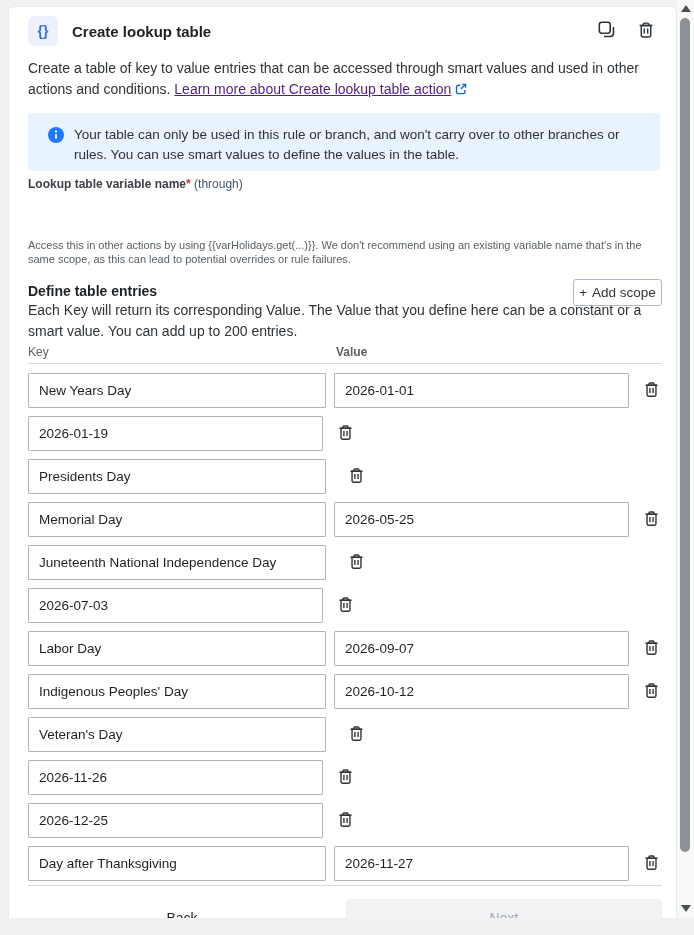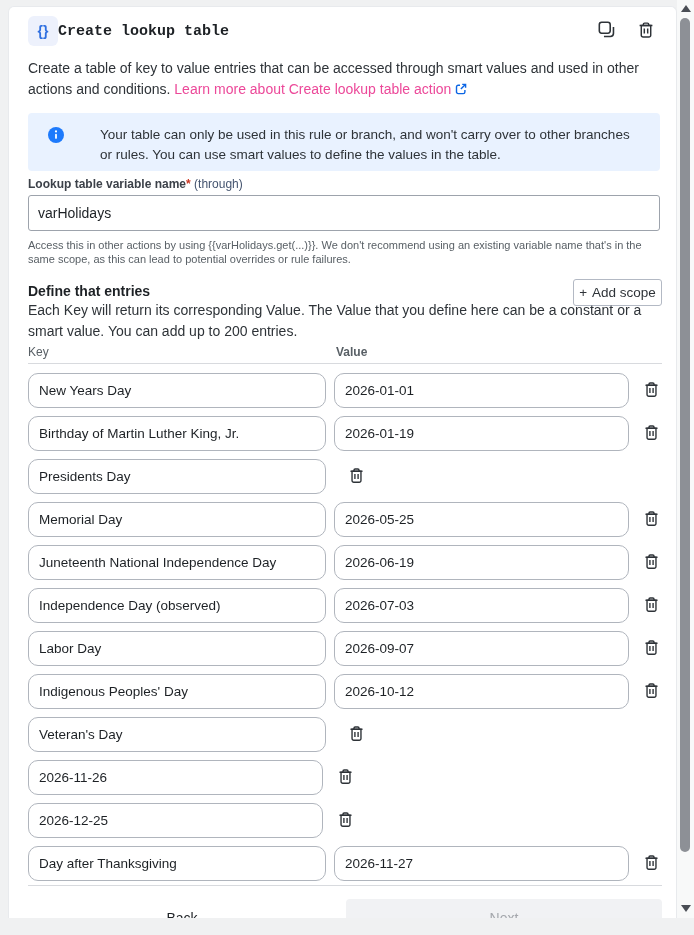--- a/index.html
+++ b/index.html
@@ -11,36 +11,36 @@
   .card { position:absolute; left:8px; top:6px; width:669px; height:912px;
           background:#fff; border:1px solid #E8EAED; border-bottom:none;
           border-radius:6px 6px 0 0; overflow:hidden; }
 
   
   .hdr { position:absolute; left:19px; top:8px; right:19px; height:32px;
          display:flex; align-items:center; }
   .tile { width:30px; height:30px; border-radius:6px; background:#EDF1FC;
           color:#2F6FE0; font-weight:bold; font-size:14px;
           display:flex; align-items:center; justify-content:center; }
-  .hdr-title { margin-left:0; font-size:15px; font-weight:bold; color:#1D2125;font-family:Liberation Mono, monospace; }
+  .hdr-title { margin-left:14px; font-size:15px; font-weight:bold; color:#1D2125; }
   .hdr-actions { margin-left:auto; display:flex; gap:18px; }
   .icon-btn { background:none; border:none; cursor:pointer; color:#2E3338;
               width:22px; height:22px; display:flex; align-items:center; justify-content:center; }
 
   
   .desc { position:absolute; left:19px; top:51px; width:634px; font-size:14px;
           line-height:21px; color:#2E3338; }
-  .lnk { color:#ec4899; cursor:pointer; }
+  .lnk { color:#4c1d95; text-decoration:underline; cursor:pointer; }
   .ext-ic { display:inline-block; vertical-align:-2px; margin-left:3px; color:#0C66E4; }
 
   
   .banner { position:absolute; left:19px; top:106px; width:632px; height:58px;
             background:#E9F2FF; border-radius:4px; display:flex; padding:12px 16px 0 20px; }
   .info-ic { flex:0 0 16px; width:16px; height:16px; margin-top:2px; }
-  .banner-text { margin-left:36px; font-size:13.5px; line-height:20px; color:#2E3338; width:578px; }
+  .banner-text { margin-left:10px; font-size:13.5px; line-height:20px; color:#2E3338; width:578px; }
 
   
   .fld-label { position:absolute; left:19px; top:170px; font-size:12px; color:#44546F; }
   .fld-label b { font-weight:bold; color:#3C4149; }
   .req { color:#CA3521; font-weight:bold; }
   .var-input { position:absolute; left:19px; top:188px; width:632px; height:36px;
                border:1px solid #9DA3AC; border-radius:3px; padding:0 9px;
                font-size:14px; color:#1D2125; font-family:inherit; background:#fff; }
   .fld-help { position:absolute; left:19px; top:231px; width:640px; font-size:11px;
               line-height:14px; color:#596066; }
@@ -54,21 +54,21 @@
              display:flex; align-items:center; justify-content:center; gap:5px; }
   .entries-desc { position:absolute; left:19px; top:293px; width:636px;
                   font-size:14px; line-height:21px; color:#2E3338; }
   .col-hdr { position:absolute; top:338px; font-size:12px; color:#596066; }
   .col-hdr.key { left:19px; } .col-hdr.val { left:327px;font-weight:bold; }
   .tbl-divider { position:absolute; left:19px; top:356px; width:634px; height:1px; background:#D8DADE; }
 
   
   .rows { position:absolute; left:19px; top:366px; width:650px; }
   .entry-row { display:flex; align-items:center; height:35px; margin-bottom:8px; }
-  .cell-input { height:35px; border:1px solid #B0B5BD; border-radius:10px;
+  .cell-input { height:35px; border:1px solid #B0B5BD; border-radius:1px;
                 padding:0 10px; font-size:13.5px; color:#1D2125;
                 font-family:inherit; background:#fff; }
   .cell-input.key { width:298px; margin-right:8px; }
   .cell-input.val { width:295px; }
   .row-trash { margin-left:13px; background:none; border:none; cursor:pointer;
                color:#2E3338; width:18px; height:18px; display:flex;
                align-items:center; justify-content:center; }
 
   .bottom-divider { position:absolute; left:19px; top:878px; width:634px; height:1px; background:#D8DADE; }
 
@@ -133,24 +133,23 @@
         <svg width="16" height="16" viewBox="0 0 16 16">
           <circle cx="8" cy="8" r="8" fill="#1D7AFC"></circle>
           <rect x="7.1" y="6.8" width="1.8" height="5" rx="0.9" fill="#fff"></rect>
           <circle cx="8" cy="4.4" r="1.1" fill="#fff"></circle>
         </svg>
       </span>
       <div class="banner-text">Your table can only be used in this rule or branch, and won't carry over to other branches or rules. You can use smart values to define the values in the table.</div>
     </div>
 
     <div class="fld-label"><b>Lookup table variable name</b><span class="req">*</span><span> (through)</span></div>
-    <input class="var-input" type="text" value="varHolidays" style="">
     <div class="fld-help">Access this in other actions by using {{varHolidays.get(...)}}. We don't recommend using an existing variable name that's in the same scope, as this can lead to potential overrides or rule failures.</div>
 
-    <div class="entries-title">Define that entries</div>
+    <div class="entries-title">Define table entries</div>
     <button class="add-btn">
         <span>+</span>
         <span>Add scope</span>
       </button>
     <div class="entries-desc">Each Key will return its corresponding Value. The Value that you define here can be a constant or a smart value. You can add up to 200 entries.</div>
 
     <div class="col-hdr key">Key</div>
     <div class="col-hdr val">Value</div>
     <div class="tbl-divider"></div>
 
@@ -164,21 +163,20 @@
           <path d="M2.3 4h11.4"></path>
           <path d="M5.6 4V3a1.1 1.1 0 0 1 1.1-1.1h2.6A1.1 1.1 0 0 1 10.4 3v1"></path>
           <path d="M3.8 4h8.4v8.7a1.6 1.6 0 0 1-1.6 1.6H5.4a1.6 1.6 0 0 1-1.6-1.6z"></path>
           <path d="M6.5 6.6v4.6M9.5 6.6v4.6"></path>
         </svg>
       </span>
     </button>
   </div>
 
   <div class="entry-row">
-    <input class="cell-input key" type="text" value="Birthday of Martin Luther King, Jr." style="">
     <input class="cell-input val" type="text" value="2026-01-19" style="">
     <button class="row-trash">
       <span>
         <svg width="17" height="17" viewBox="0 0 16 16" fill="none" stroke="currentColor" stroke-width="1.3">
           <path d="M2.3 4h11.4"></path>
           <path d="M5.6 4V3a1.1 1.1 0 0 1 1.1-1.1h2.6A1.1 1.1 0 0 1 10.4 3v1"></path>
           <path d="M3.8 4h8.4v8.7a1.6 1.6 0 0 1-1.6 1.6H5.4a1.6 1.6 0 0 1-1.6-1.6z"></path>
           <path d="M6.5 6.6v4.6M9.5 6.6v4.6"></path>
         </svg>
       </span>
@@ -209,35 +207,33 @@
           <path d="M5.6 4V3a1.1 1.1 0 0 1 1.1-1.1h2.6A1.1 1.1 0 0 1 10.4 3v1"></path>
           <path d="M3.8 4h8.4v8.7a1.6 1.6 0 0 1-1.6 1.6H5.4a1.6 1.6 0 0 1-1.6-1.6z"></path>
           <path d="M6.5 6.6v4.6M9.5 6.6v4.6"></path>
         </svg>
       </span>
     </button>
   </div>
 
   <div class="entry-row">
     <input class="cell-input key" type="text" value="Juneteenth National Independence Day" style="">
-    <input class="cell-input val" type="text" value="2026-06-19" style="">
-    <button class="row-trash">
-      <span>
-        <svg width="17" height="17" viewBox="0 0 16 16" fill="none" stroke="currentColor" stroke-width="1.3">
-          <path d="M2.3 4h11.4"></path>
-          <path d="M5.6 4V3a1.1 1.1 0 0 1 1.1-1.1h2.6A1.1 1.1 0 0 1 10.4 3v1"></path>
-          <path d="M3.8 4h8.4v8.7a1.6 1.6 0 0 1-1.6 1.6H5.4a1.6 1.6 0 0 1-1.6-1.6z"></path>
-          <path d="M6.5 6.6v4.6M9.5 6.6v4.6"></path>
-        </svg>
-      </span>
-    </button>
-  </div>
-
-  <div class="entry-row">
-    <input class="cell-input key" type="text" value="Independence Day (observed)" style="">
+    <button class="row-trash">
+      <span>
+        <svg width="17" height="17" viewBox="0 0 16 16" fill="none" stroke="currentColor" stroke-width="1.3">
+          <path d="M2.3 4h11.4"></path>
+          <path d="M5.6 4V3a1.1 1.1 0 0 1 1.1-1.1h2.6A1.1 1.1 0 0 1 10.4 3v1"></path>
+          <path d="M3.8 4h8.4v8.7a1.6 1.6 0 0 1-1.6 1.6H5.4a1.6 1.6 0 0 1-1.6-1.6z"></path>
+          <path d="M6.5 6.6v4.6M9.5 6.6v4.6"></path>
+        </svg>
+      </span>
+    </button>
+  </div>
+
+  <div class="entry-row">
     <input class="cell-input val" type="text" value="2026-07-03" style="">
     <button class="row-trash">
       <span>
         <svg width="17" height="17" viewBox="0 0 16 16" fill="none" stroke="currentColor" stroke-width="1.3">
           <path d="M2.3 4h11.4"></path>
           <path d="M5.6 4V3a1.1 1.1 0 0 1 1.1-1.1h2.6A1.1 1.1 0 0 1 10.4 3v1"></path>
           <path d="M3.8 4h8.4v8.7a1.6 1.6 0 0 1-1.6 1.6H5.4a1.6 1.6 0 0 1-1.6-1.6z"></path>
           <path d="M6.5 6.6v4.6M9.5 6.6v4.6"></path>
         </svg>
       </span>

